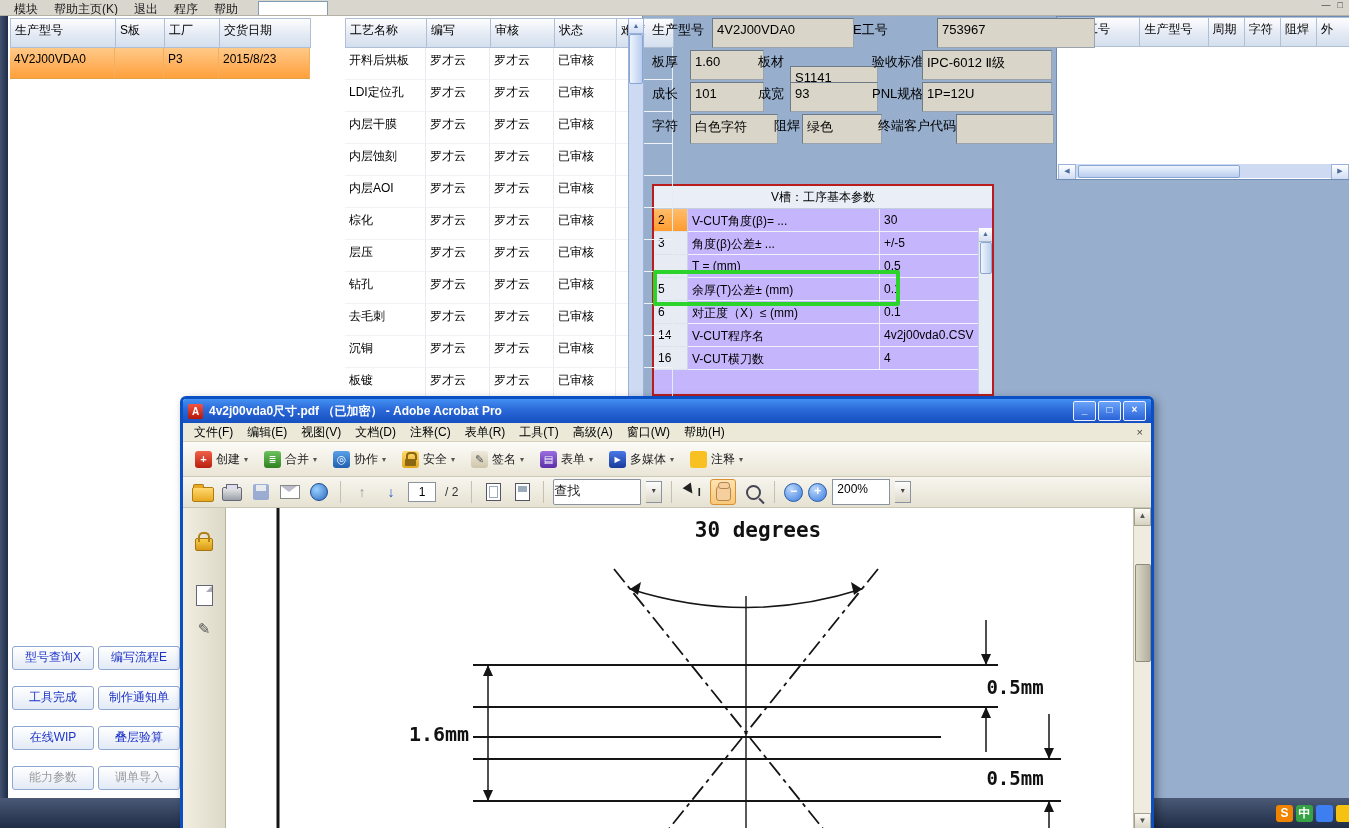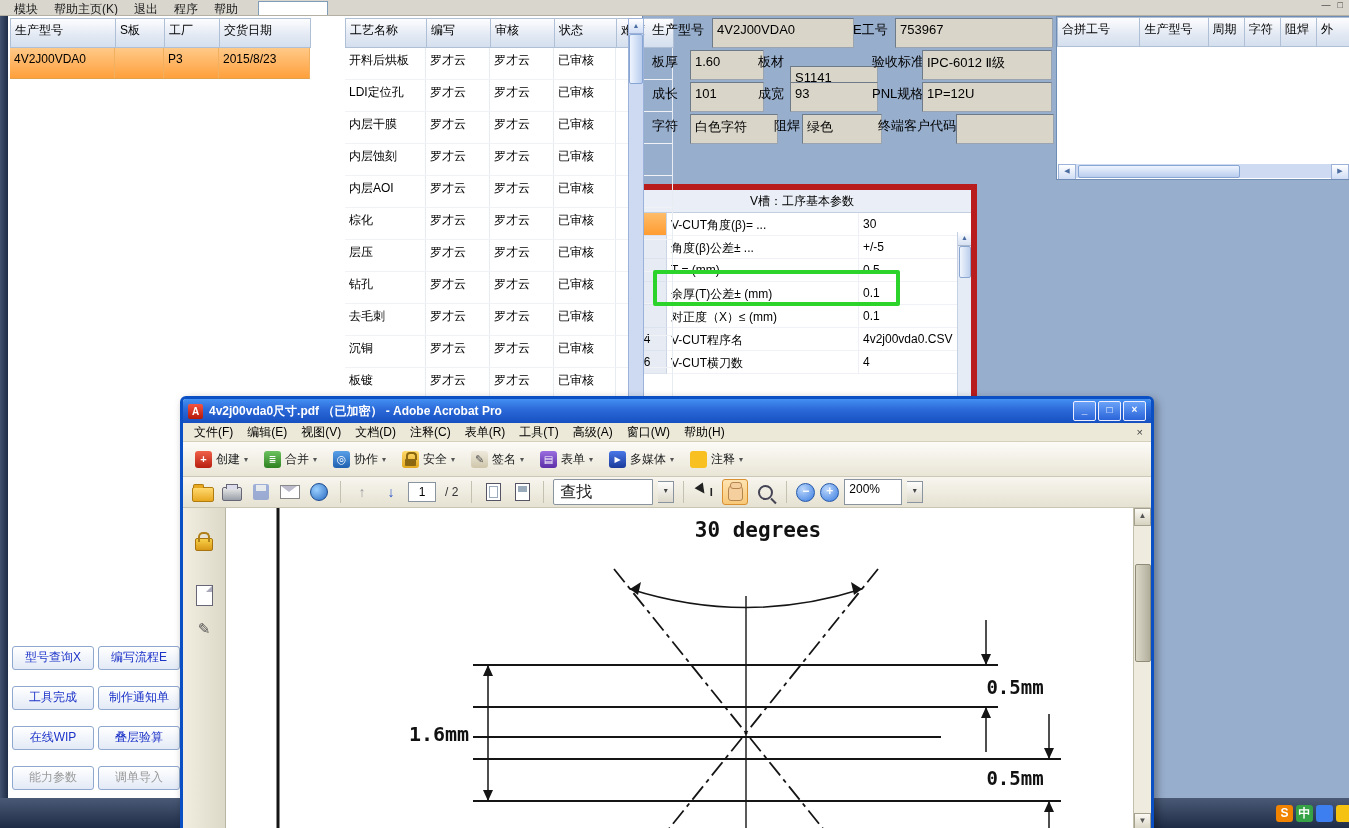--- a/index.html
+++ b/index.html
@@ -45,21 +45,21 @@
 .dfield{position:absolute;height:22px;background:#d9d5c9;border:1px solid #9aa4b0;border-top-color:#6e7a88;border-left-color:#6e7a88;font-size:13px;padding:3px 4px;white-space:nowrap;overflow:hidden}
 
 
 .combine{position:absolute;left:1056px;top:16px;width:293px;height:162px;background:#fff;border:1px solid #6e8cb4;overflow:hidden}
 .hsb{position:absolute;left:1px;right:1px;bottom:1px;height:14px;background:#cddaf2;display:flex}
 .hsb-btn{width:16px;height:14px;background:linear-gradient(#ffffff,#cfdcf4);border:1px solid #9db2d8;font-size:7px;line-height:12px;text-align:center;color:#4a6ca0}
 .hsb-track{flex:1;position:relative}
 .hsb-thumb{position:absolute;left:2px;top:1px;width:160px;height:11px;background:linear-gradient(#eef4fe,#b9cdee);border:1px solid #88a6d4;border-radius:2px}
 
 
-.vcut{position:absolute;left:627px;top:184px;width:338px;height:208px;background:#ffffff;border:6px solid #b91c1c;overflow:hidden}
+.vcut{position:absolute;left:652px;top:184px;width:338px;height:208px;background:#c4b5fd;border:2px solid #b91c1c;overflow:hidden}
 .vcut-title{height:22px;background:#e9eef7;border-bottom:1px solid #c3cfe0;text-align:center;line-height:22px;font-size:12px}
 .vcut-head{display:flex;height:20px}
 .vh{background:linear-gradient(#fafbfd,#dde5f1);border-right:1px solid #b9c6da;border-bottom:1px solid #b9c6da;padding:2px 4px;font-size:12px}
 .vh0{width:25px}.vh1{width:183px}.vh2{width:126px}
 .vrow{display:flex;height:23px}
 .vcell{padding:4px 4px;font-size:12px;white-space:nowrap;overflow:hidden}
 .vcell.no{width:25px;background:#e7ecf4;border-right:1px solid #ccd5e4;border-bottom:1px solid #dde3ee}
 .vcell.no.sel{background:linear-gradient(#ffbd6b,#ff9c30)}
 .vcell.item{width:183px;border-right:1px solid #edf0f6;border-bottom:1px solid #f0f2f7}
 .vcell.param{width:102px;border-bottom:1px solid #f0f2f7}
@@ -95,21 +95,21 @@
 .tk7::after{content:"";position:absolute;left:4px;bottom:-4px;border:4px solid transparent;border-top:5px solid #f8c020;border-left-width:3px;border-right-width:3px}
 
 .ptools{height:30px;background:linear-gradient(#f7f5ee,#e6e2d2);border-bottom:1px solid #c9c5b4;display:flex;align-items:center;padding-left:8px;gap:5px}
 .sep{width:1px;height:22px;background:#c5c1b0;margin:0 4px}
 .t2btn{display:flex;align-items:center;justify-content:center;min-width:24px;height:24px;border-radius:3px}
 .t2btn.pressed{background:linear-gradient(#ffe3b0,#f8c878);border:1px solid #d89030}
 .txtico{font-size:14px;font-weight:bold}
 .gray{color:#999}.blue{color:#2a56c8}
 .pginput{width:26px;height:18px;background:#fff;border:1px solid #8a94a0;font-size:12px;text-align:center;padding:0}
 .pgtotal{font-size:12px;color:#333;margin:0 4px}
-.findbox{width:86px;height:20px;background:#fff;border:1px solid #8a94a0;font-size:16px;color:#222;padding:2px 6px;border-radius:2px 0 0 2px}
+.findbox{width:86px;height:20px;background:#fff;border:1px solid #8a94a0;font-size:13px;color:#222;padding:2px 0;border-radius:2px 0 0 2px}
 .ddbtn{width:15px;height:20px;background:linear-gradient(#fdfdfc,#dcd8ca);border:1px solid #8a94a0;border-left:none;font-size:8px;text-align:center;line-height:18px;color:#444}
 .zoombox{width:48px;height:20px;background:#fff;border:1px solid #8a94a0;font-size:12px;padding:2px 4px}
 .zbtn{width:17px;height:17px;border-radius:50%;background:radial-gradient(circle at 35% 30%,#bcd8fc,#3a7ce0);border:1px solid #2559a8;color:#fff;font-size:12px;line-height:14px;text-align:center;font-weight:bold}
 
 
 .ic-folder{width:20px;height:13px;background:linear-gradient(#ffd970,#e8a820);border:1px solid #b07c10;border-radius:2px;position:relative;margin-top:4px}
 .ic-folder::before{content:"";position:absolute;top:-4px;left:0;width:9px;height:3px;background:#e8a820;border:1px solid #b07c10;border-bottom:none;border-radius:2px 2px 0 0}
 .ic-print{width:18px;height:12px;background:linear-gradient(#e8e8e8,#9aa0a8);border:1px solid #667;border-radius:2px;position:relative;margin-top:3px}
 .ic-print::before{content:"";position:absolute;top:-4px;left:3px;width:10px;height:4px;background:#dde;border:1px solid #667;border-bottom:none}
 .ic-save{width:16px;height:16px;background:#3a62c8;border-radius:2px;position:relative;opacity:.45}
@@ -324,21 +324,21 @@
         <div class="abtn dis">调单导入</div>
         <div class="abtn dis">取消修改C</div>
         <div class="abtn dis">传送文件</div>
       </div>
   </div>
 
   <div class="dform">
     <span class="dlabel" style="left:652px;top:21px">生产型号</span>
     <span class="dfield" style="left:712px;top:18px;width:132px">4V2J00VDA0</span>
     <span class="dlabel" style="left:853px;top:21px">E工号</span>
-    <span class="dfield" style="left:895px;top:18px;width:148px">753967</span>
+    <span class="dfield" style="left:937px;top:18px;width:148px">753967</span>
 
     <span class="dlabel" style="left:652px;top:53px">板厚</span>
     <span class="dfield" style="left:690px;top:50px;width:64px">1.60</span>
     <span class="dlabel" style="left:758px;top:53px">板材</span>
     <span class="dfield" style="left:790px;top:66px;width:78px">S1141</span>
     <span class="dlabel" style="left:872px;top:53px">验收标准</span>
     <span class="dfield" style="left:922px;top:50px;width:120px">IPC-6012 Ⅱ级</span>
 
     <span class="dlabel" style="left:652px;top:85px">成长</span>
     <span class="dfield" style="left:690px;top:82px;width:64px">101</span>

